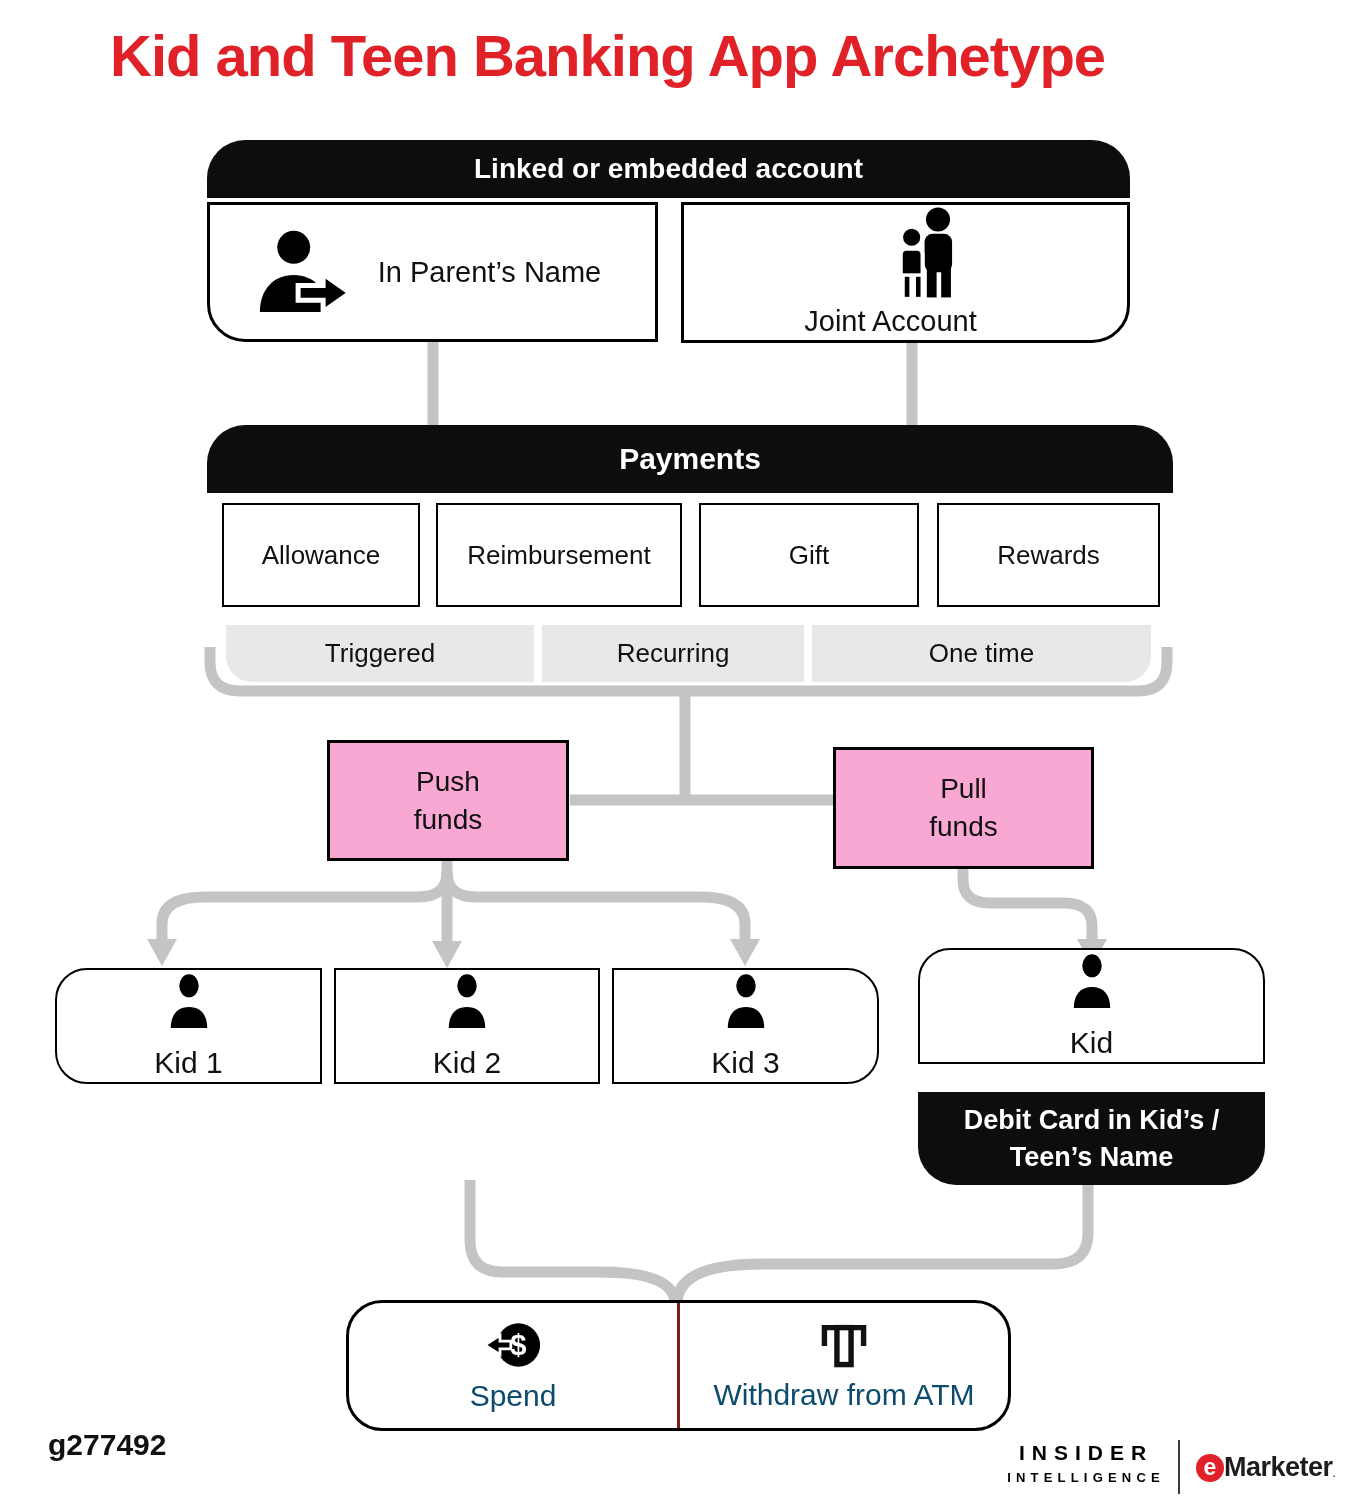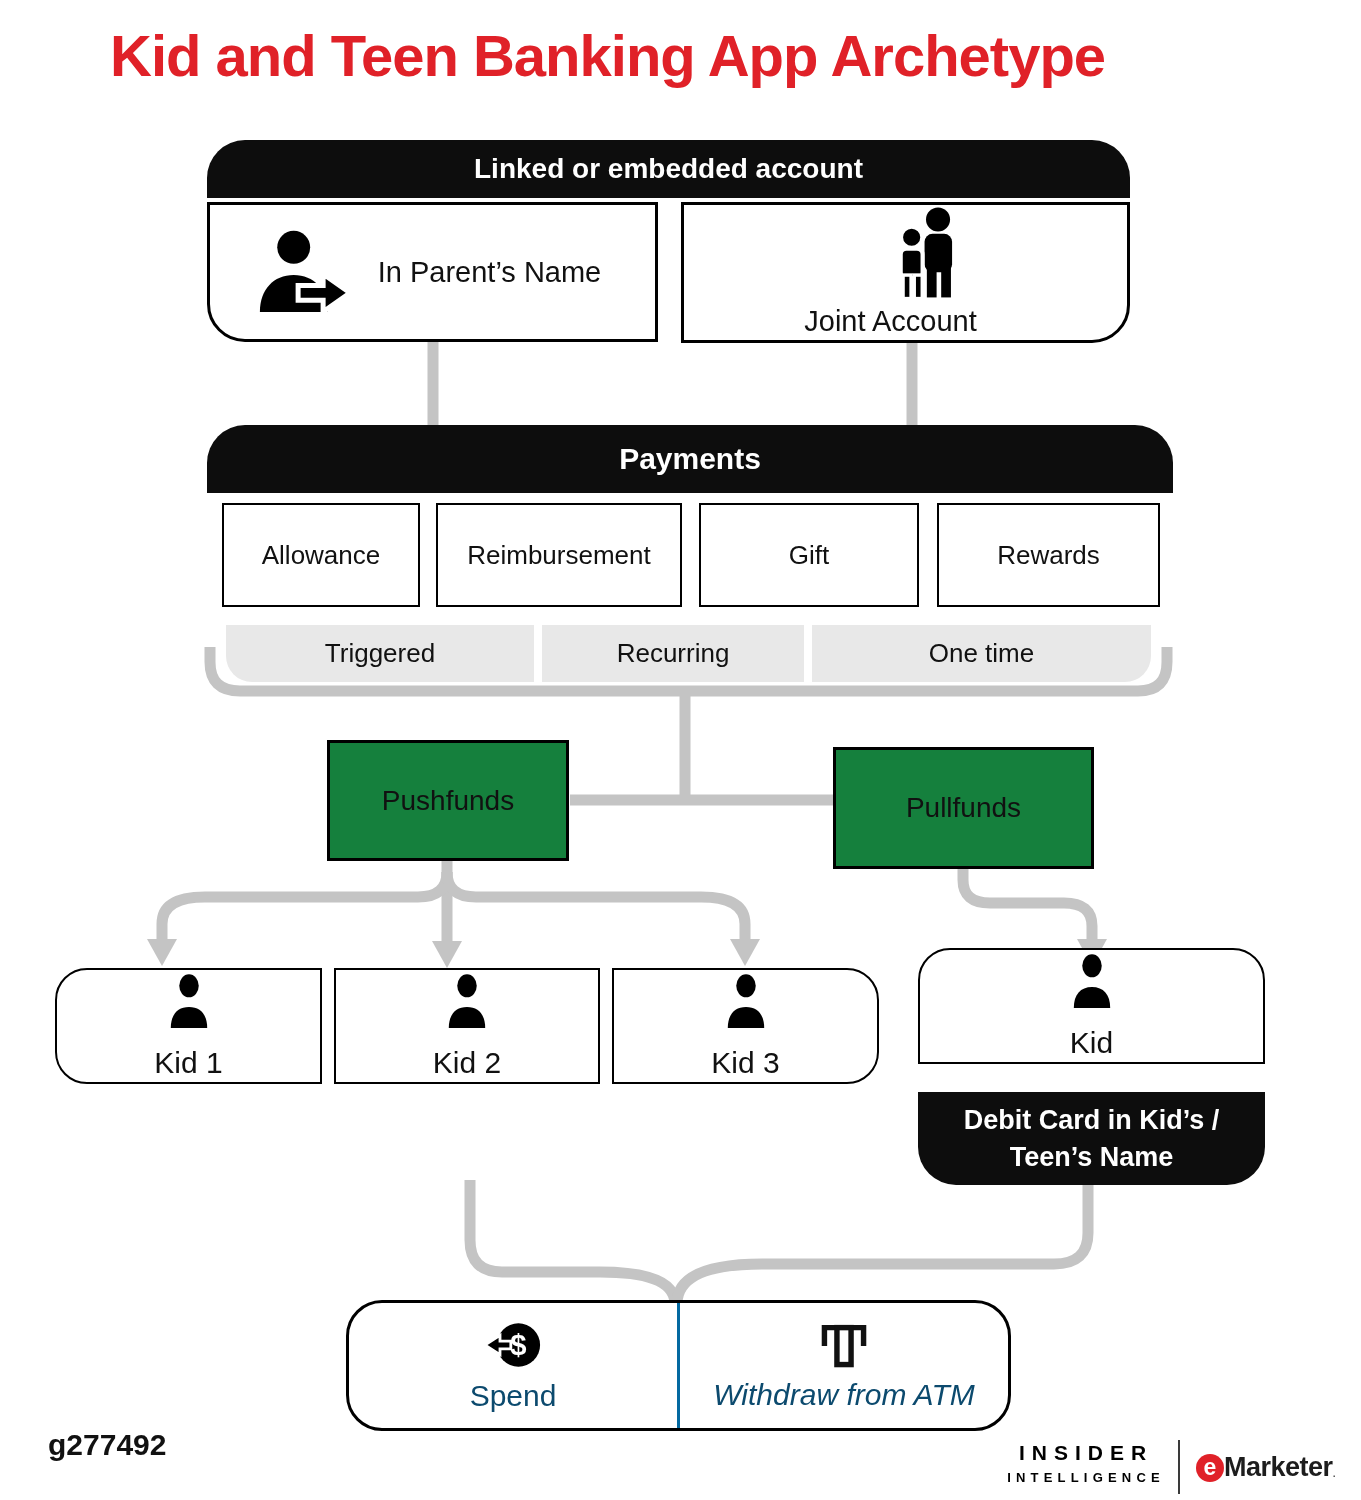--- a/index.html
+++ b/index.html
@@ -19,27 +19,27 @@
   .hdr{background:var(--black);color:#fff;display:flex;align-items:center;justify-content:center;font-weight:bold;z-index:1;}
   .hdr-linked{left:207px;top:140px;width:923px;height:58px;border-radius:38px 38px 0 0;font-size:28px;}
   .hdr-pay{left:207px;top:425px;width:966px;height:68px;border-radius:38px 38px 0 0;font-size:30px;}
   .wbox{background:#fff;border:3px solid #000;display:flex;align-items:center;z-index:1;}
   .acct-parent{left:207px;top:202px;width:451px;height:140px;border-radius:0 0 0 38px;}
   .acct-joint{left:681px;top:202px;width:449px;height:141px;border-radius:0 0 38px 0;flex-direction:column;}
   .acct-icon{margin-left:44px;display:flex;align-items:center;}
   .acct-label{flex:1;text-align:center;font-size:29px;font-weight:500;color:#111;padding-right:30px;}
   .pbox{background:#fff;border:2px solid #000;display:flex;align-items:center;justify-content:center;font-size:26px;font-weight:500;color:#111;z-index:1;top:503px;height:104px;}
   .chip{background:var(--chip);display:flex;align-items:center;justify-content:center;font-size:26px;font-weight:500;color:#111;z-index:1;top:625px;height:57px;}
-  .funds{background:#15803d;border:3px solid #000;display:flex;flex-direction:row;align-items:center;justify-content:center;font-size:28px;font-weight:500;color:#111;line-height:1.35;z-index:1;}
+  .funds{background:#f9a8d4;border:3px solid #000;display:flex;flex-direction:column;align-items:center;justify-content:center;font-size:28px;font-weight:500;color:#111;line-height:1.35;z-index:1;}
   .kidbox{background:#fff;border:2.5px solid #000;display:flex;flex-direction:column;align-items:center;justify-content:center;gap:12px;z-index:1;}
   .kidbox .klabel{font-size:30px;font-weight:500;color:#111;}
   .cardbar{background:var(--black);color:#fff;display:flex;flex-direction:column;align-items:center;justify-content:center;font-size:27px;font-weight:bold;line-height:1.34;border-radius:0 0 38px 38px;z-index:1;text-align:center;}
   .bottombox{left:346px;top:1300px;width:665px;height:131px;border:3px solid #000;border-radius:36px;display:flex;z-index:1;background:#fff;overflow:hidden;}
   .bcell{flex:1;display:flex;flex-direction:column;align-items:center;justify-content:center;gap:4px;}
-  .bcell.right{border-left:3px solid #0369a1;font-style:italic;}
+  .bcell.right{border-left:3px solid #7f1d1d;}
   .bcell .blabel{font-size:30px;font-weight:500;color:#0c4a6e;}
   .gid{left:48px;top:1428px;font-size:30px;font-weight:bold;color:#111;}
   .insider{left:996px;top:1441px;width:180px;text-align:center;color:#000000;z-index:1;}
   .insider .l1{font-size:21px;font-weight:600;letter-spacing:7px;}
   .insider .l2{font-size:13px;font-weight:600;letter-spacing:5.2px;margin-top:5px;}
   .vdiv{left:1178px;top:1440px;width:2px;height:54px;background:#3a3a3a;z-index:1;}
   .emarketer{left:1196px;top:1452px;display:flex;align-items:center;z-index:1;}
   .emarketer .ecirc{width:28px;height:28px;border-radius:50%;background:var(--red);color:#fff;font-weight:bold;font-size:23px;display:flex;align-items:center;justify-content:center;line-height:1;}
   .emarketer .mk{font-size:27px;font-weight:bold;color:#1d1d1d;letter-spacing:-0.5px;}
   .emarketer .dot{font-size:12px;color:#1d1d1d;align-self:flex-end;margin-bottom:3px;}

